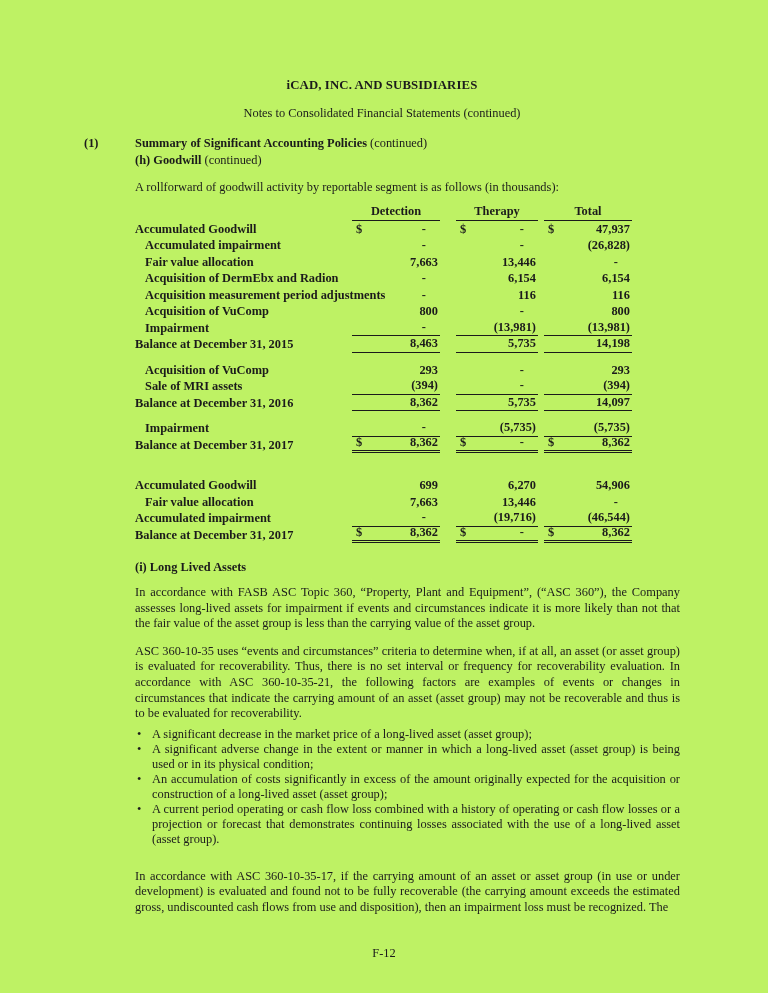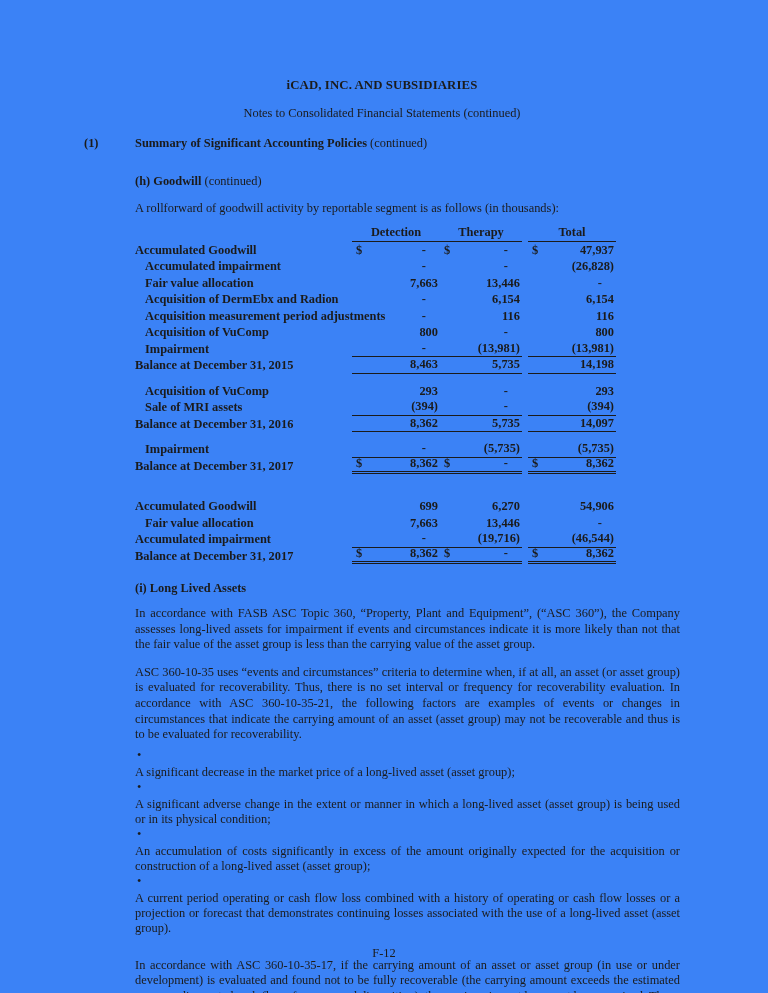--- a/index.html
+++ b/index.html
@@ -1,55 +1,55 @@
 <!DOCTYPE html>
 <html><head>
 <meta charset="utf-8">
 <style>
   html,body { margin:0; padding:0; background:#e8e8e8; }
   .page {
-    width:768px; height:993px; background:#3b82f6; margin:0 auto;
+    width:768px; height:993px; background:#bef264; margin:0 auto;
     box-sizing:border-box; padding:78px 88px 0 84px;
     font-family:"Liberation Serif","DejaVu Serif",serif;
     font-size:12.4px; color:#1b1b1b; overflow:hidden; position:relative;
   }
   .centered { text-align:center; }
   .doc-title { font-weight:bold; font-size:12.8px; letter-spacing:0.1px; }
   .doc-subtitle { margin-top:13px; }
   .section-row { display:flex; margin-top:15px; }
   .section-num { width:51px; font-weight:bold; }
   .bold { font-weight:bold; }
   .content { margin-left:51px; }
-  .sub-heading { margin-top:23px; }
+  .sub-heading { margin-top:2px; }
   .intro { margin-top:12px; }
 
   
   .fin-table { margin-top:9px; }
   .trow { display:flex; align-items:flex-end; height:16.5px; line-height:16.3px;font-weight:bold; }
   .gap9  { margin-top:9px; }
   .gap24 { margin-top:24px; }
   .tlabel { width:217px; white-space:nowrap; }
   .tlabel.indent { padding-left:10px; box-sizing:border-box; }
   .num { display:flex; align-items:flex-end; box-sizing:border-box; height:100%; }
   .c1 { width:88px; }
-  .c2 { width:82px; }
+  .c2 { width:82px; margin-left:16px; }
   .c3 { width:88px; margin-left:6px; }
   .hcol { text-align:center; border-bottom:1px solid #1b1b1b; display:block; }
   .num .sign { padding-left:4px; }
   .num .val { flex:1; text-align:right; padding-right:2px; }
   .num .val.dash { padding-right:14px; }
   .b-single { border-bottom:1px solid #1b1b1b; }
   .b-double { border-bottom:3px double #1b1b1b; }
 
   
   .lla-heading { margin-top:17px; font-weight:bold; }
   .para { margin-top:12px; width:545px; text-align:justify; line-height:15.6px; }
   .para.first { margin-top:10px; }
   .bullets { margin:5px 0 0 0; padding:0; list-style:none; width:545px; }
-  .bullet { display:flex; line-height:15.1px;flex-direction:column; }
+  .bullet { display:flex; line-height:15.1px; }
   .bullet .dot { width:17px; padding-left:2px; box-sizing:border-box; flex:0 0 17px; }
   .bullet .dot::before { content:"\2022"; }
   .bullet .btxt { flex:1; text-align:justify; }
   .page-number { position:absolute; left:0; right:0; bottom:32px; text-align:center; }
 </style>
 </head>
 <body>
 
 <div class="page">
 

